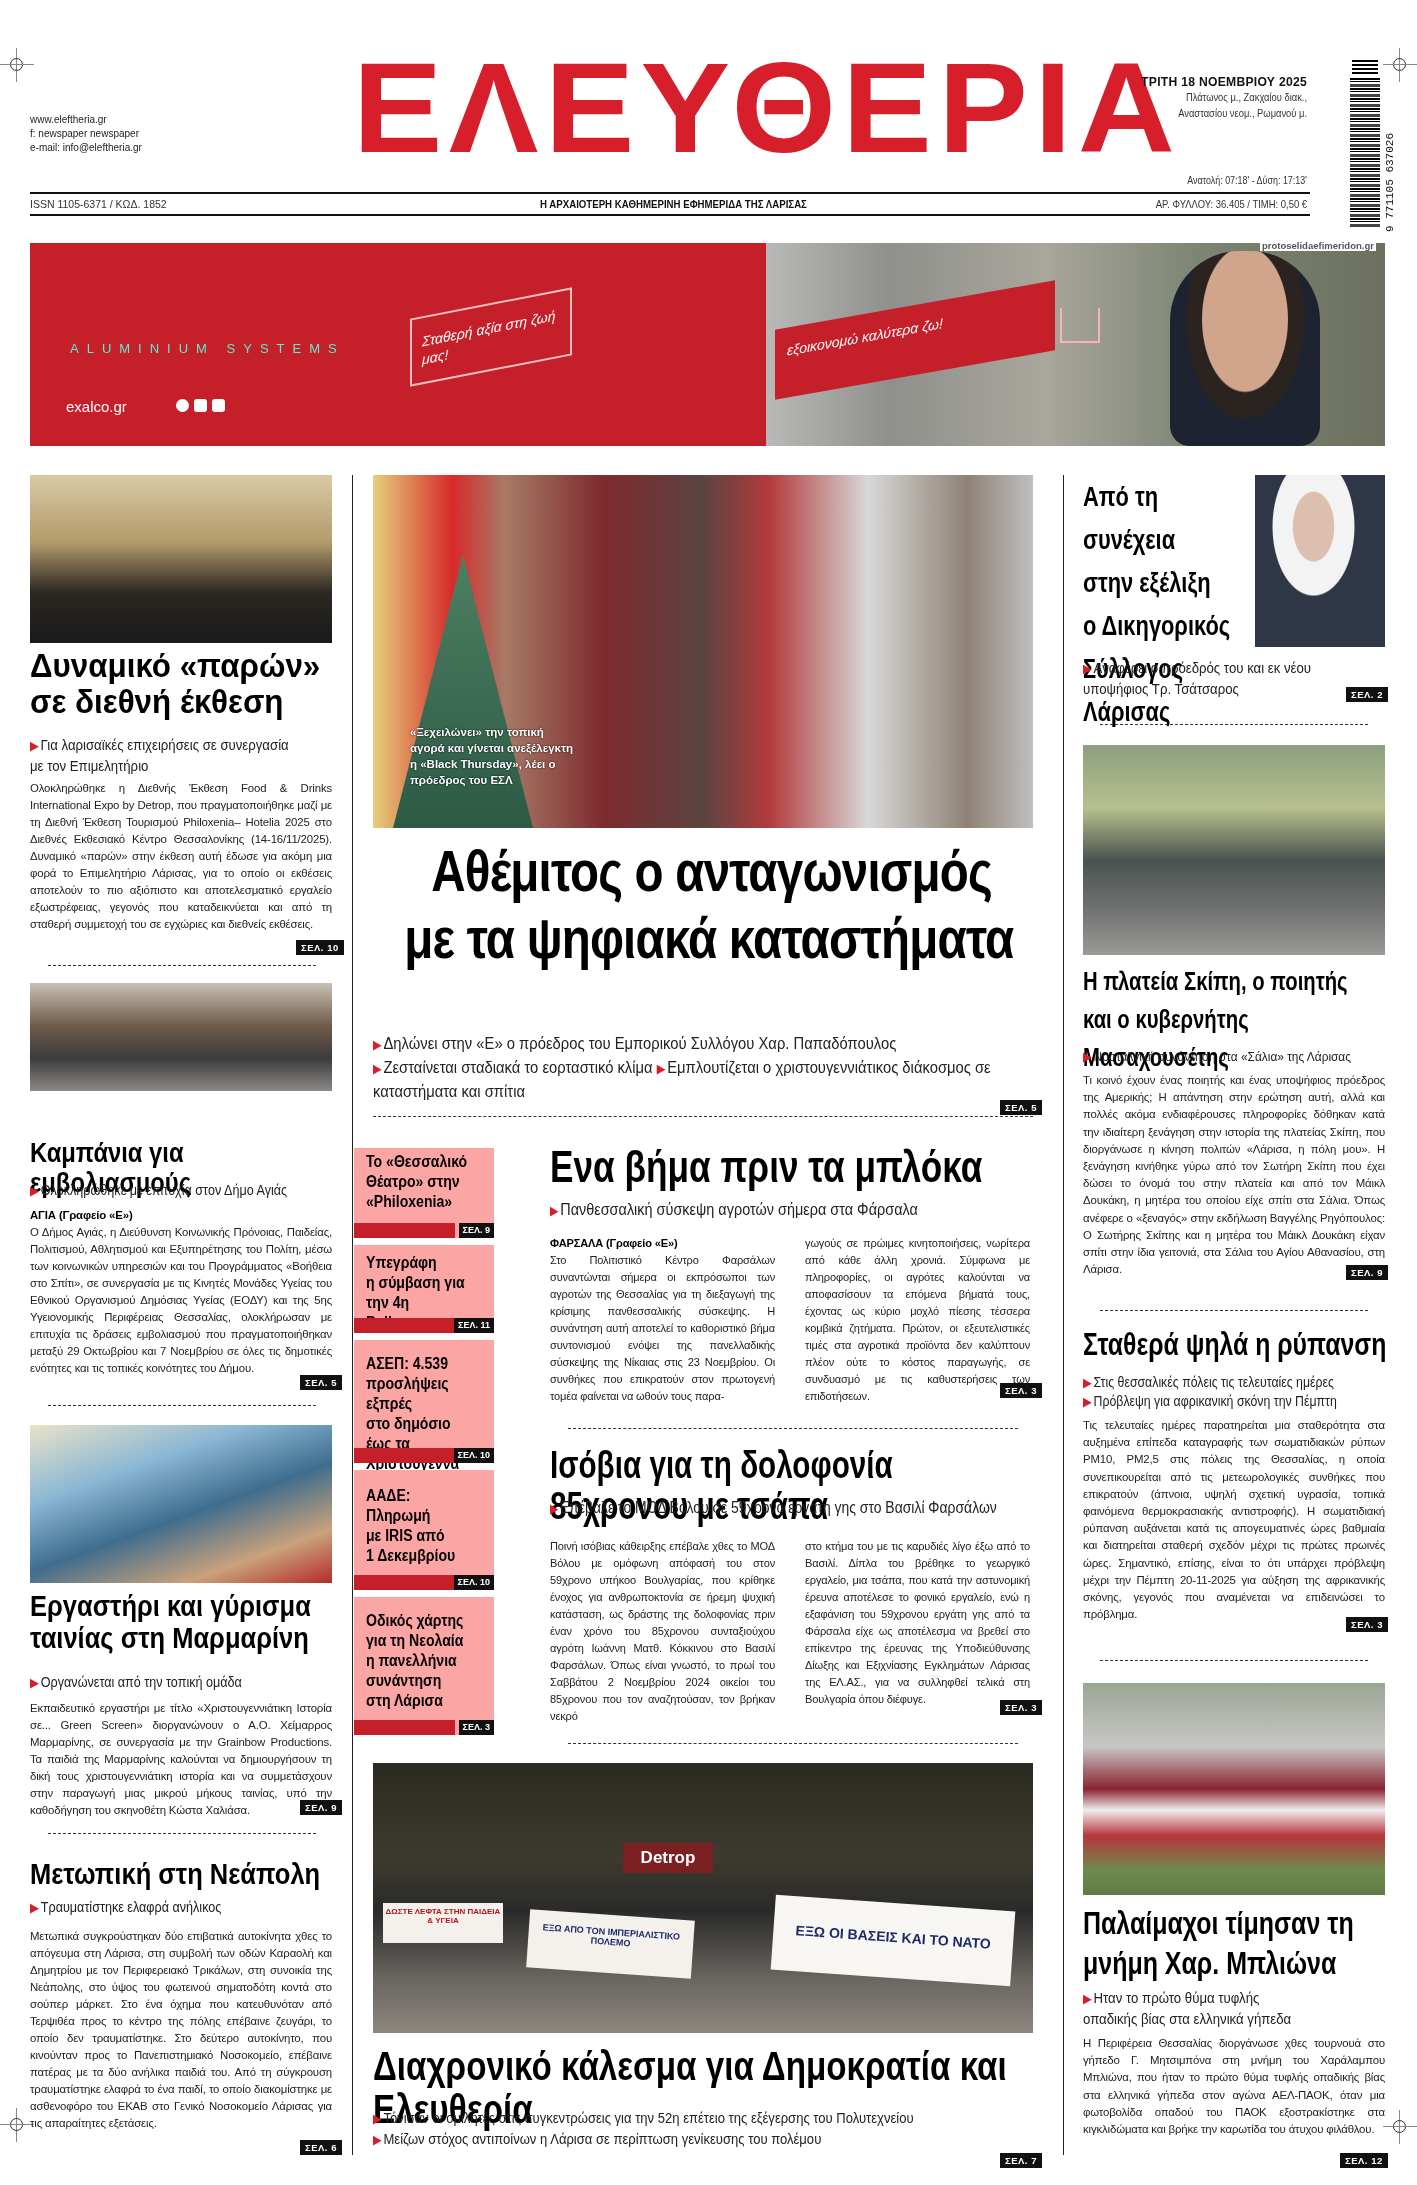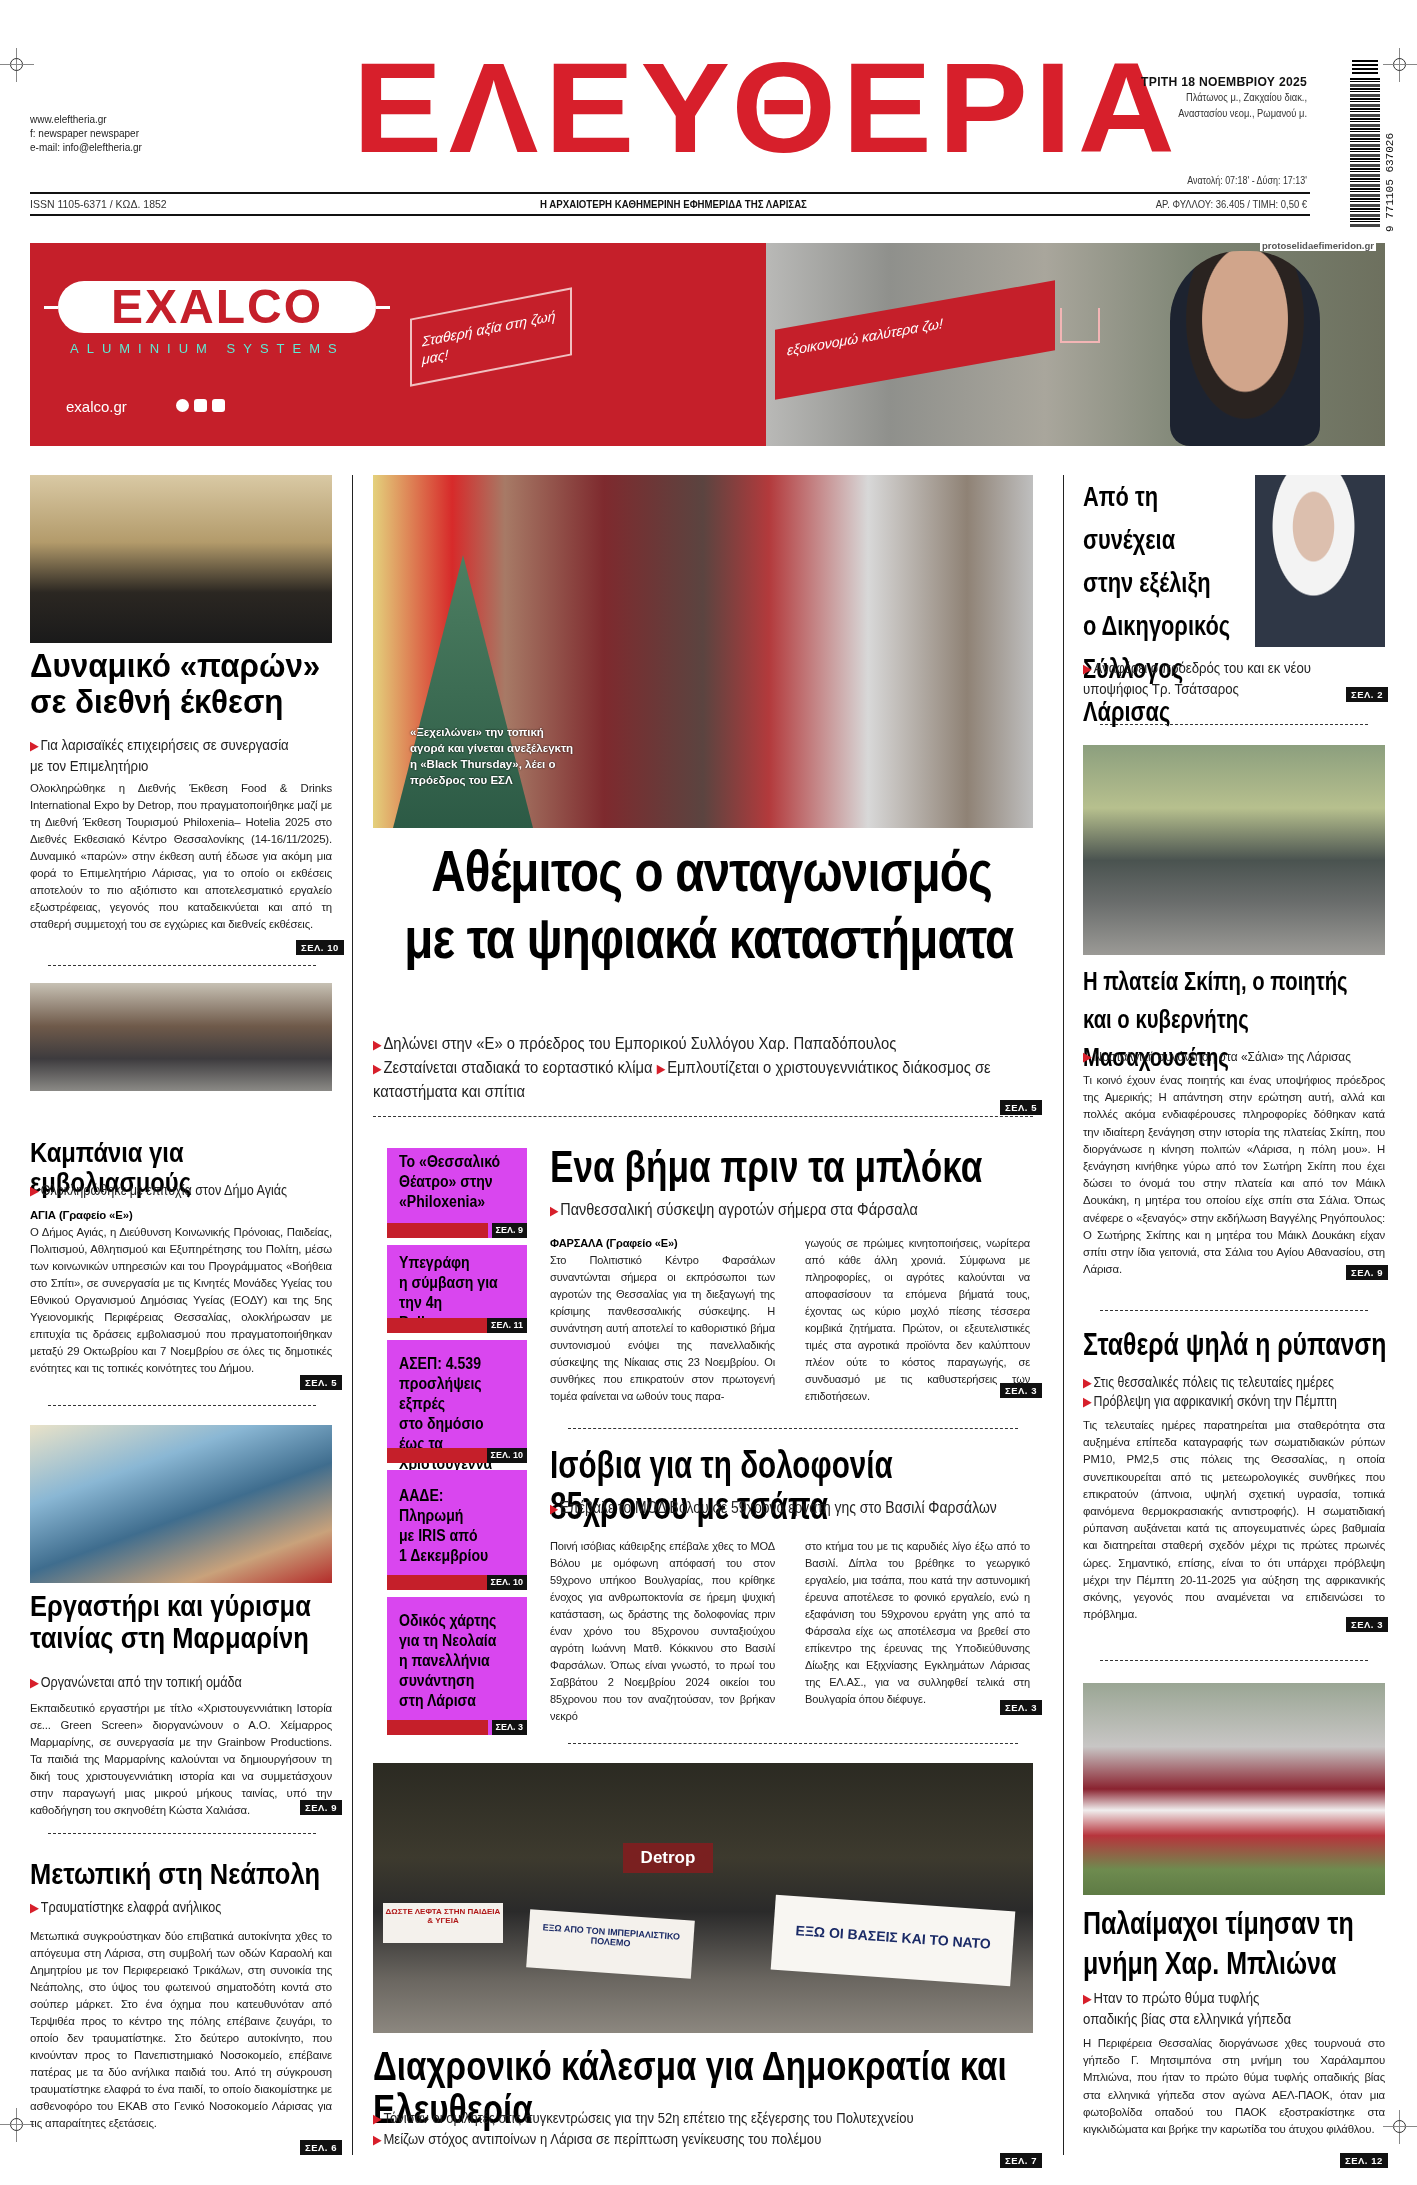--- a/index.html
+++ b/index.html
@@ -38,21 +38,21 @@
 
 .vline{width:1px;background:#222}
 .photo{position:absolute;overflow:hidden}
 .hd{position:absolute;font-weight:bold;color:#000;line-height:1.08;transform-origin:left top}
 .sub{position:absolute;font-size:15px;line-height:20px;color:#222;transform-origin:left top}
 .tri{color:#d71f2b;font-size:13px;margin-right:2px}
 .body{position:absolute;font-size:11.4px;line-height:17px;color:#222;text-align:justify;letter-spacing:-.15px}
 .body b{color:#000}
 .sel{position:absolute;background:#111;color:#fff;font-size:9.5px;font-weight:bold;padding:2px 5px;letter-spacing:.5px}
 .dash{position:absolute;height:0;border-top:1px dashed #333}
-.brief{position:absolute;left:387px;width:140px;background:#d946ef;padding:0 12px}
+.brief{position:absolute;left:354px;width:140px;background:#fca5a5;padding:0 12px}
 .brief .t{font-size:16px;font-weight:bold;line-height:20px;color:#000;transform:scaleX(.88);transform-origin:left;white-space:pre-line}
 .brief .bar{position:absolute;left:0;bottom:0;width:101px;height:15px;background:#c51f2a}
 .brief .s{position:absolute;right:0;bottom:0;height:15px;background:#111;color:#fff;font-size:9px;font-weight:bold;padding:2px 4px;line-height:11px}
 .caption{position:absolute;left:410px;top:724px;color:#fff;font-size:11.5px;font-weight:bold;line-height:16px;text-shadow:0 0 2px #000}
 </style>
 </head>
 <body>
 
 <div class="reg" style="left:0;top:48px">
     <div class="c"></div>
@@ -84,21 +84,20 @@
 <div class="abs barnum" style="left:1384px;top:232px">9 771105 637026</div>
 
 <div class="abs rule1"></div>
 <div class="abs strip" style="left:30px;color:#333">ISSN 1105-6371 / ΚΩΔ. 1852</div>
 <div class="abs strip" style="left:540px;font-weight:bold;transform:scaleX(.92);transform-origin:left">Η ΑΡΧΑΙΟΤΕΡΗ ΚΑΘΗΜΕΡΙΝΗ ΕΦΗΜΕΡΙΔΑ ΤΗΣ ΛΑΡΙΣΑΣ</div>
 <div class="abs strip" style="right:110px;color:#333;transform:scaleX(.9);transform-origin:right">ΑΡ. ΦΥΛΛΟΥ: 36.405 / ΤΙΜΗ: 0,50 €</div>
 <div class="abs rule2"></div>
 
 <div class="abs ad">
   <div class="photo"></div>
-  <div class="logo-pill">EXALCO</div>
   <div class="sys">ALUMINIUM SYSTEMS</div>
   <div class="url">exalco.gr</div>
   <div class="soc" style="left:146px;border-radius:50%"></div>
   <div class="soc" style="left:164px"></div>
   <div class="soc" style="left:182px"></div>
   <div class="box1">Σταθερή αξία στη ζωή μας!</div>
   <div class="band">εξοικονομώ καλύτερα ζω!</div>
   <div class="house"></div>
   <div class="face"></div>
 </div>

